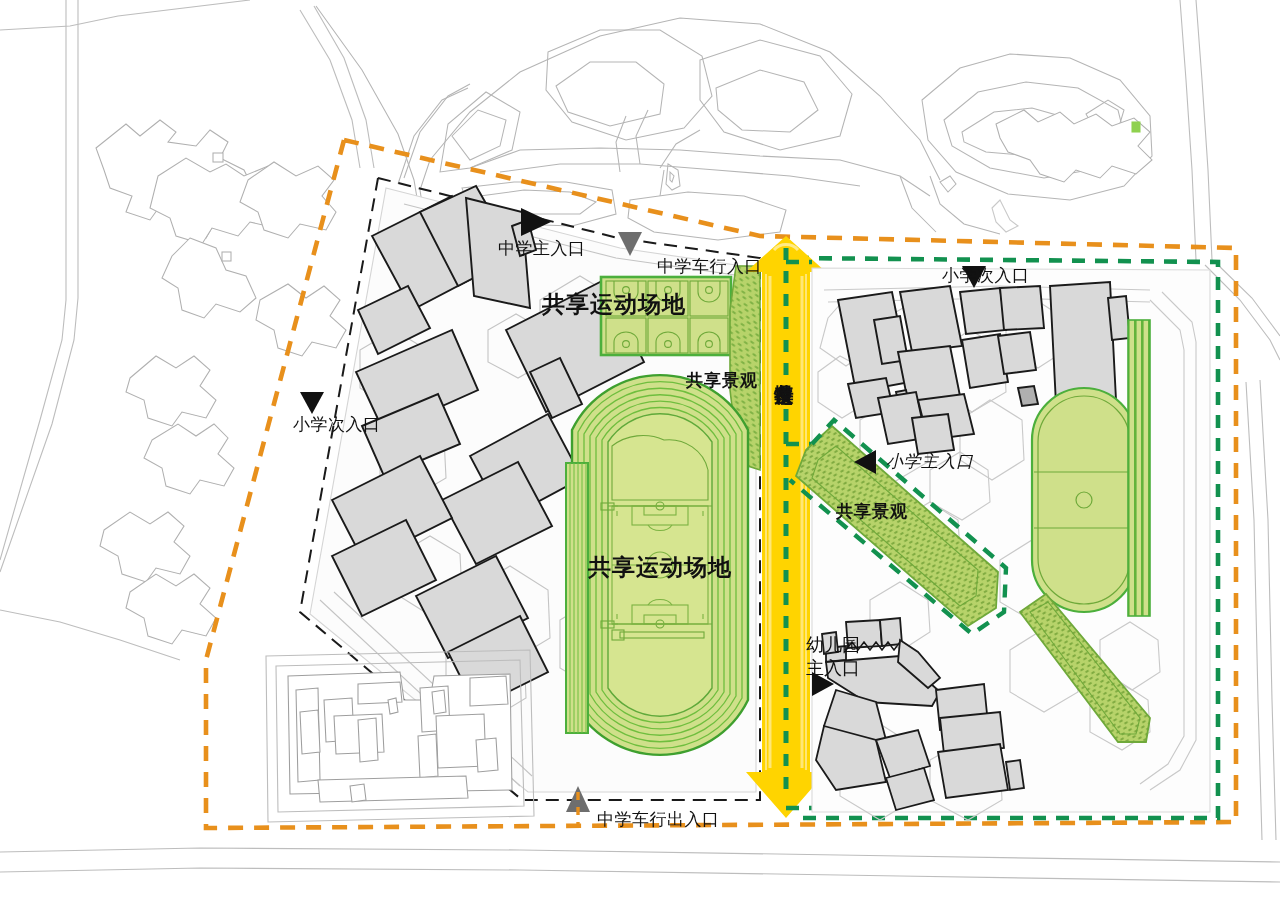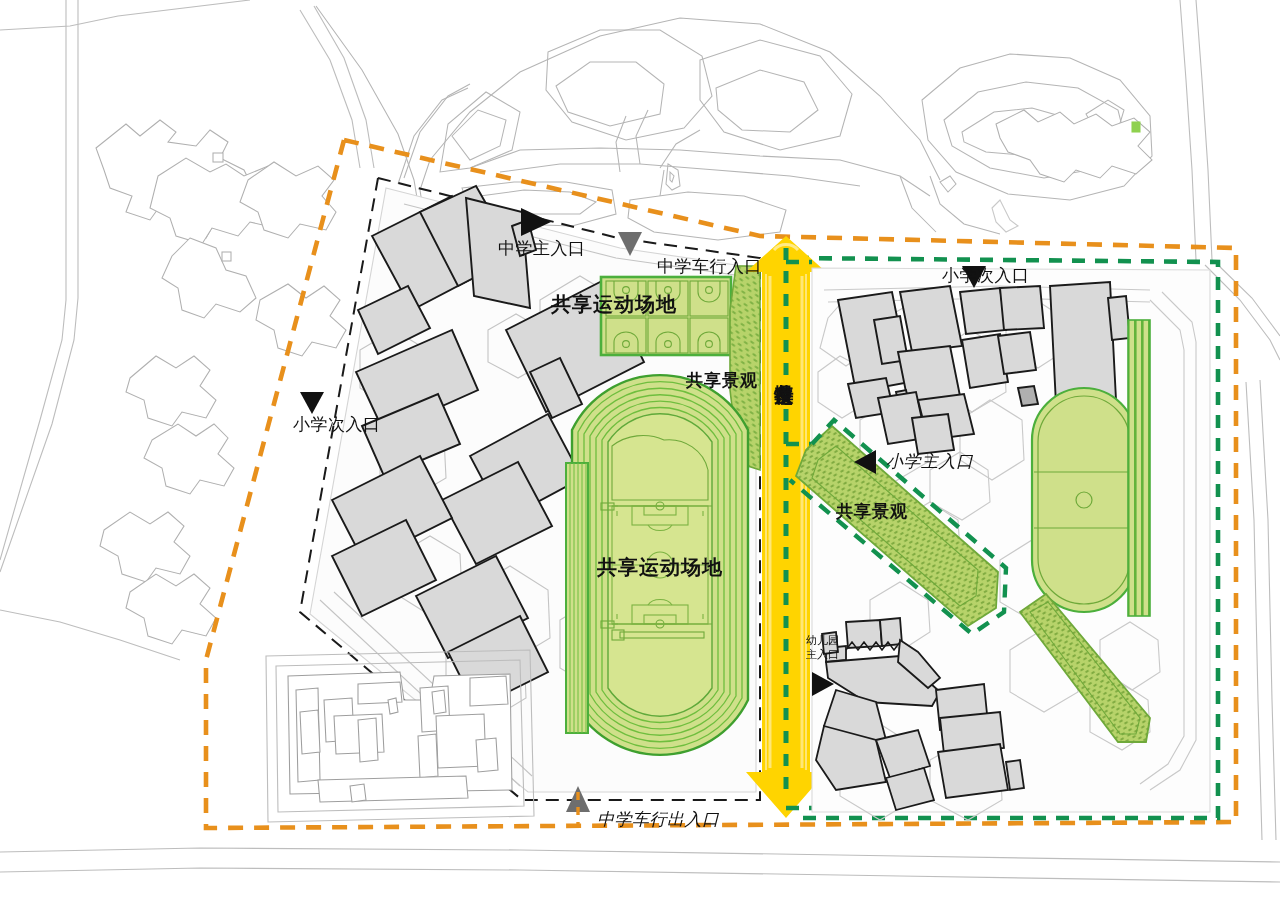--- a/index.html
+++ b/index.html
@@ -12,27 +12,27 @@
   #stage svg{position:absolute;top:0;left:0;}
   .maplabel{
     position:absolute;
     font-family:"Liberation Sans","DejaVu Sans",sans-serif;
     color:#111111;
     white-space:nowrap;
     line-height:1.05;
     pointer-events:none;
   }
   .lbl-entry{font-size:17px;font-weight:400;letter-spacing:.5px;}
-  .lbl-zone{font-size:20px;font-weight:700;letter-spacing:1px;}
+  .lbl-zone{font-size:23px;font-weight:700;letter-spacing:1px;}
   .lbl-zone-sm{font-size:17px;font-weight:700;letter-spacing:1px;}
   .lbl-vert{
     font-size:19px;font-weight:700;letter-spacing:1px;
     writing-mode:vertical-rl;text-orientation:upright;
   }
-  .lbl-two{font-size:11px;font-weight:400;line-height:1.25;white-space:pre;}
+  .lbl-two{font-size:18px;font-weight:400;line-height:1.25;white-space:pre;}
 </style>
 </head>
 <body>
 
 <div id="stage">
 
 <svg width="1280" height="904" viewBox="0 0 1280 904">
   <defs>
     <pattern id="grassHatch" width="9" height="9" patternUnits="userSpaceOnUse" patternTransform="rotate(35)">
       <rect width="9" height="9" fill="#B7D36A"></rect>
@@ -376,21 +376,21 @@
 
   <path d="M578 792 L578 828" fill="none" stroke="#E8901C" stroke-width="3.4" stroke-dasharray="8 7"></path>
 </svg>
 
 <div class="maplabel lbl-entry" style="left:498px;top:240px;">中学主入口</div>
 
 <div class="maplabel lbl-entry" style="left:657px;top:258px;">中学车行入口</div>
 
 <div class="maplabel lbl-entry" style="left:293px;top:416px;">小学次入口</div>
 
-<div class="maplabel lbl-entry" style="left:597px;top:811px;font-style:italic;">中学车行出入口</div>
+<div class="maplabel lbl-entry" style="left:597px;top:811px;">中学车行出入口</div>
 
 <div class="maplabel lbl-entry" style="left:942px;top:267px;">小学次入口</div>
 
 <div class="maplabel lbl-entry" style="left:886px;top:453px;font-style:italic;">小学主入口</div>
 
 <div class="maplabel lbl-two" style="left:806px;top:634px;">幼儿园
 主入口</div>
 
 <div class="maplabel lbl-zone" style="left:614px;top:304px;transform:translate(-50%,-50%);">共享运动场地</div>
 

